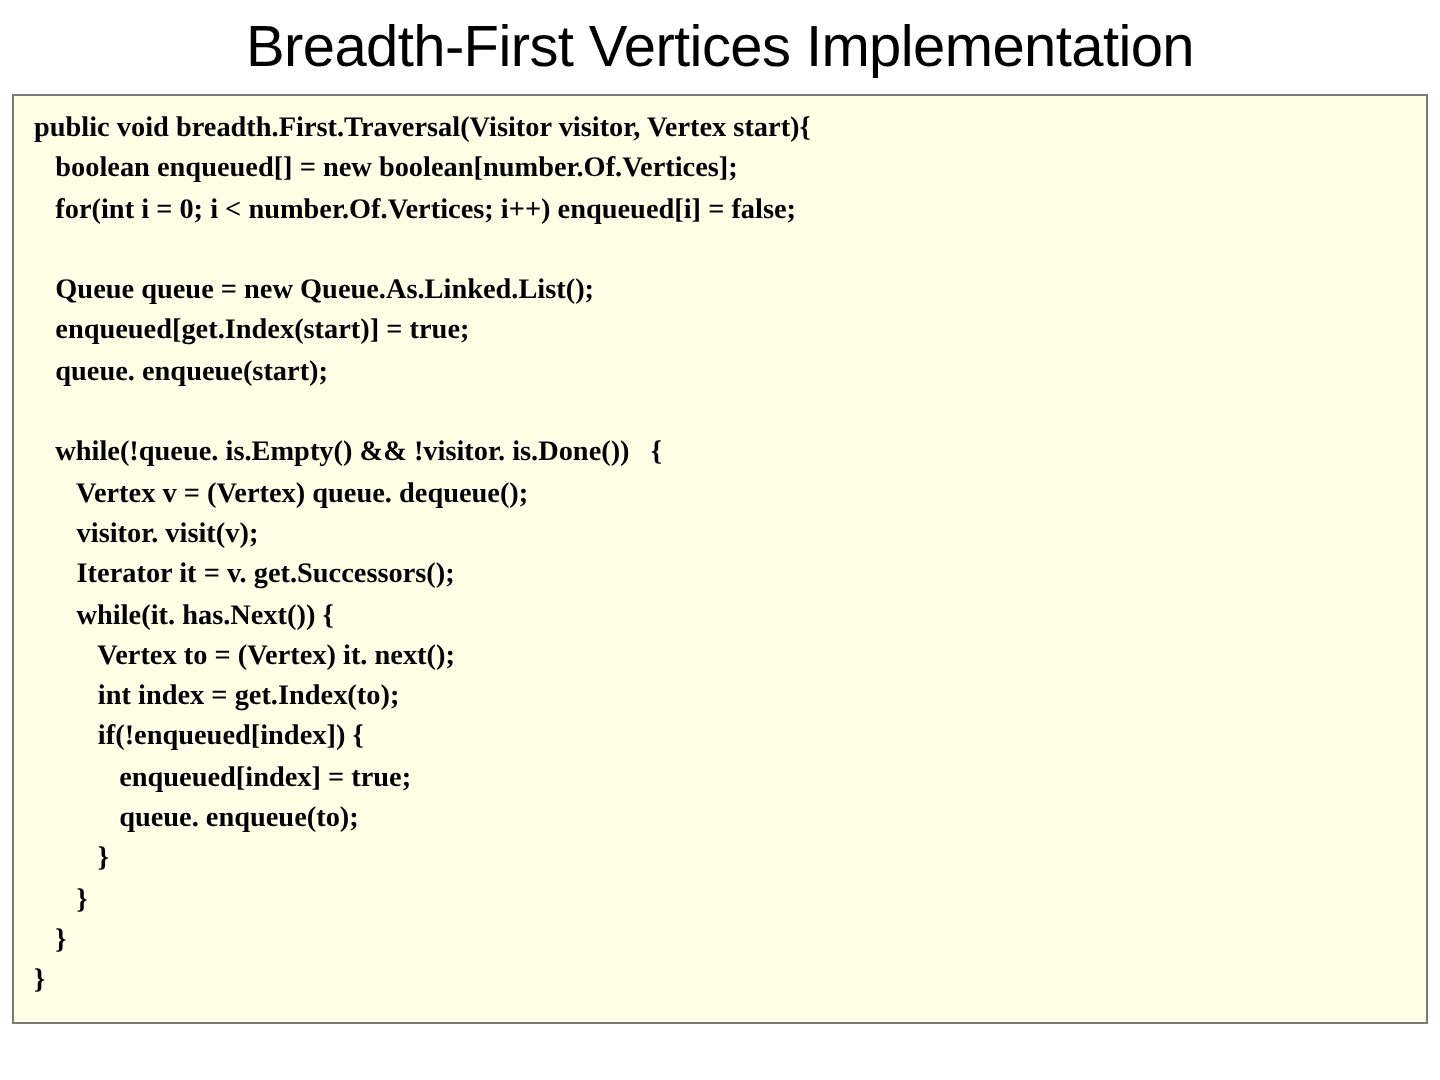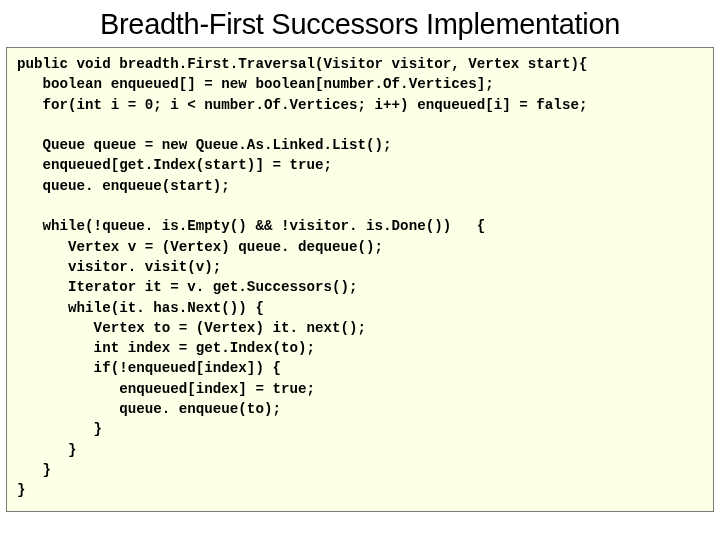--- a/index.html
+++ b/index.html
@@ -22,33 +22,33 @@
     color: #000;
     text-align: center;
     margin-bottom: 6px;
     letter-spacing: -0.3px;
   }
   .code-block {
     margin: 0 6px;
     padding: 6px 10px 10px 10px;
     background: #feffe7;
     border: 1px solid #7a7a7a;
-    font-family: Liberation Mono, monospace;
+    font-family: Liberation Serif, serif;
     font-size: 14.2px;
     font-weight: bold;
     line-height: 1.43;
     color: #000;
     white-space: pre;
   }
 </style>
 </head>
 <body>
 
 <div class="slide">
-  <h1 class="title">Breadth-First Successors Implementation</h1>
+  <h1 class="title">Breadth-First Vertices Implementation</h1>
   <div class="code-block">public void breadth.First.Traversal(Visitor visitor, Vertex start){
    boolean enqueued[] = new boolean[number.Of.Vertices];
    for(int i = 0; i &lt; number.Of.Vertices; i++) enqueued[i] = false;
 
    Queue queue = new Queue.As.Linked.List();
    enqueued[get.Index(start)] = true;
    queue. enqueue(start);
 
    while(!queue. is.Empty() &amp;&amp; !visitor. is.Done())   {
       Vertex v = (Vertex) queue. dequeue();

